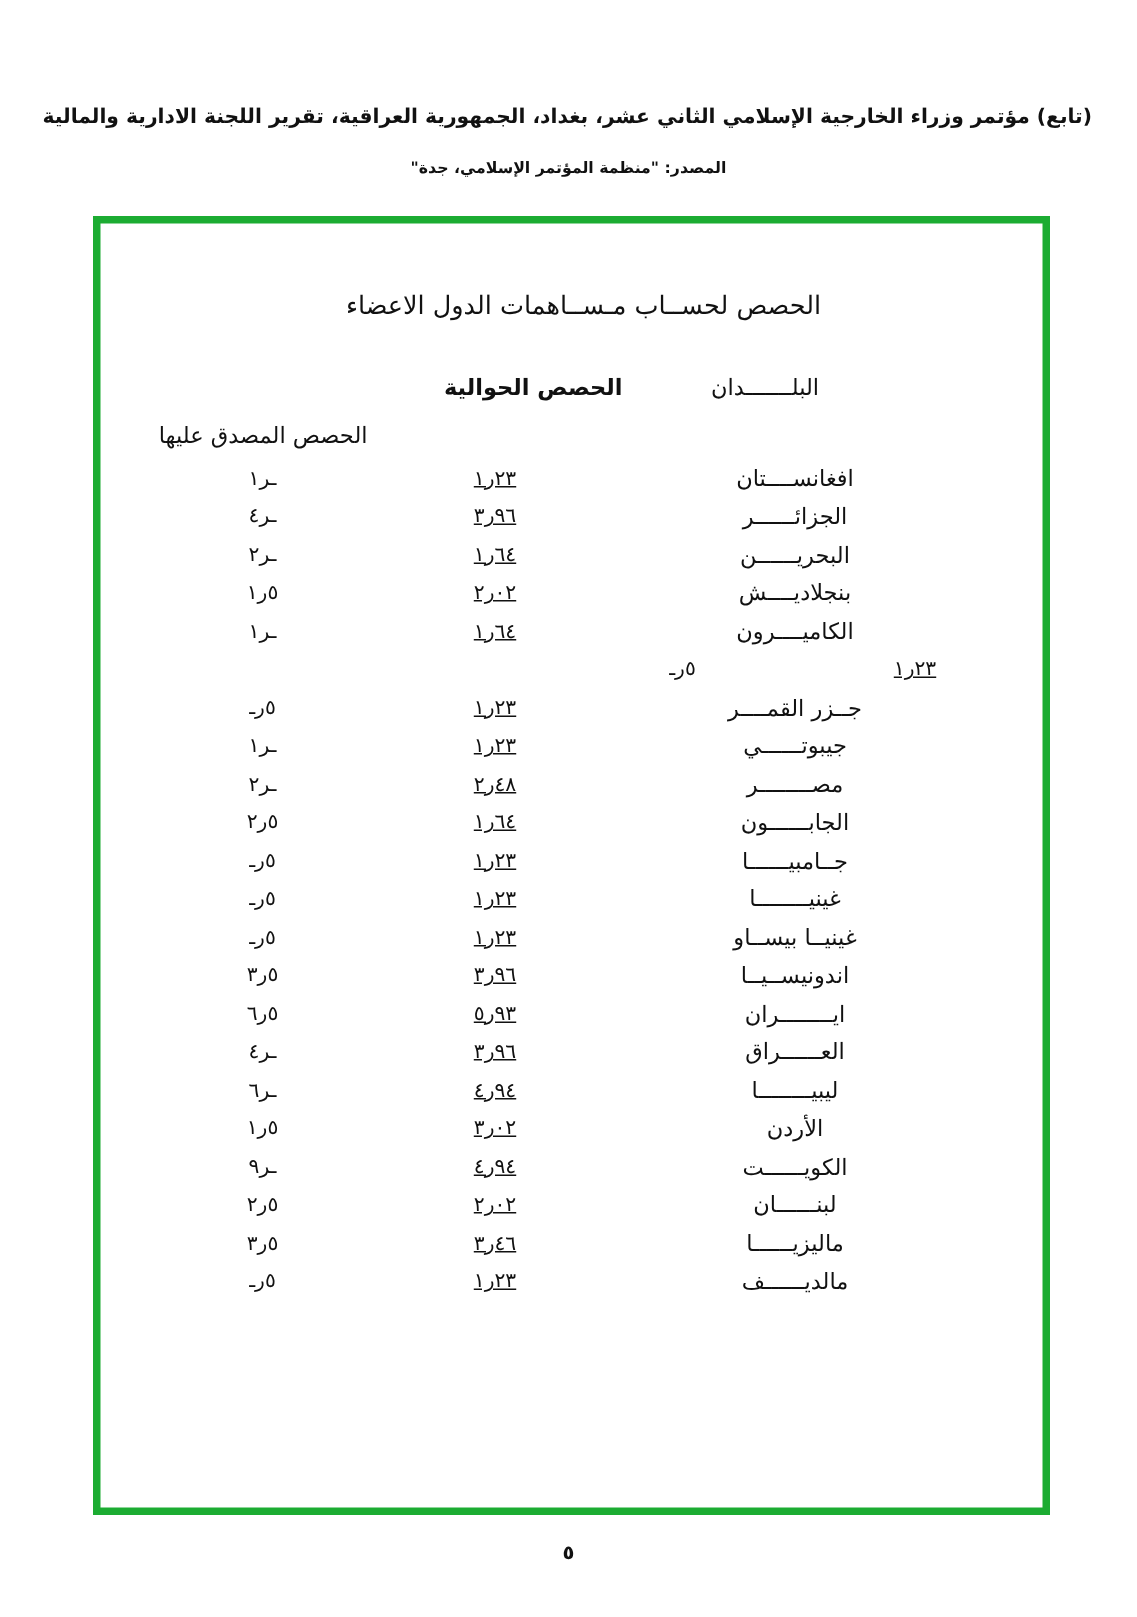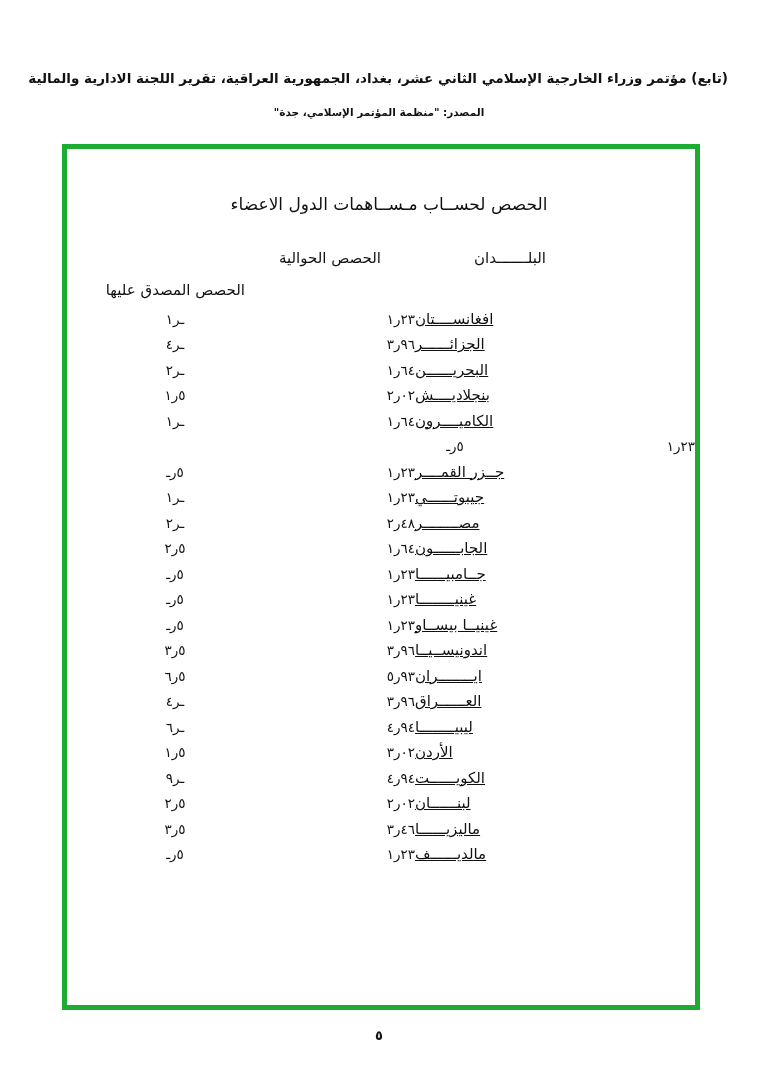--- a/index.html
+++ b/index.html
@@ -23,27 +23,27 @@
   .table-title {
     position:absolute; top:45px; left:16px; right:0;
     text-align:center; font-size:17px; direction:rtl;
   }
   .thead {
     position:absolute; top:100px; left:0; right:0;
     display:flex; direction:rtl; font-size:15px;
   }
   .th { box-sizing:border-box; }
   .th-country  { flex:0 0 280px; text-align:center; padding-right:90px; white-space:nowrap; }
-  .th-current  { flex:0 0 170px; text-align:center; white-space:nowrap; }
+  .th-current  { flex:0 0 170px; white-space:nowrap;font-weight:bold; }
   .th-approved { flex:0 0 178px; text-align:left; padding-left:50px; white-space:nowrap;margin-top:32px; }
   .rows { position:absolute; top:157px; left:0; right:0; }
   .trow { display:flex; direction:rtl; height:25.5px; align-items:center; }
   .cell { box-sizing:border-box; }
-  .cell-country  { flex:0 0 280px; text-align:left; padding-right:50px; font-size:15px; white-space:nowrap;text-decoration:underline; }
-  .cell-current  { flex:0 0 170px; text-align:right; }
+  .cell-country  { flex:0 0 280px; text-align:center; padding-right:50px; font-size:15px; white-space:nowrap; }
+  .cell-current  { flex:0 0 170px; text-align:center;text-decoration:underline; }
   .cell-approved { flex:0 0 178px; text-align:center; padding-left:38px; }
   .num { direction:ltr; unicode-bidi:bidi-override; font-size:13.5px; }
   .page-number {
     position:absolute; top:1028px; left:0; right:0;
     text-align:center; font-size:13px; font-weight:bold;
   }
 </style>
 </head>
 <body>
 

